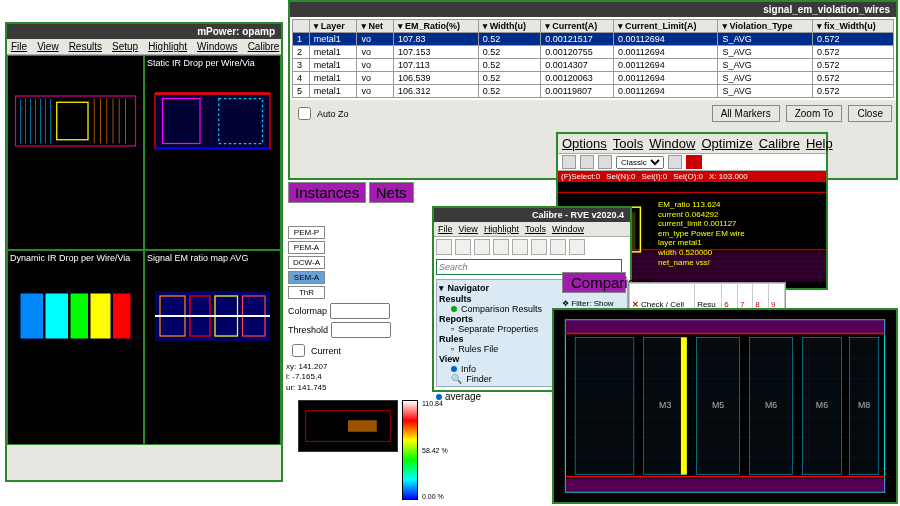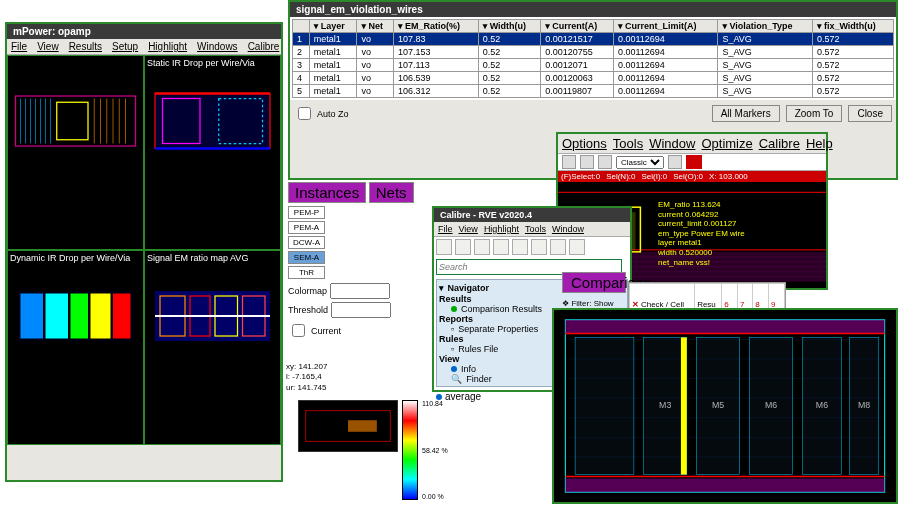--- a/index.html
+++ b/index.html
@@ -7,21 +7,21 @@
     margin: 0;
     width: 900px;
     height: 506px;
     background: #fff;
     font-family: sans-serif;
     font-size: 10px;
     position: relative;
     overflow: hidden;
   }
   .window { position: absolute; border: 2px solid #2a8a2a; background: #e8e6e0; }
-  .titlebar { background: #3a3a3a; color: #fff; padding: 2px 6px; font-weight: bold; text-align: left; }
+  .titlebar { background: #3a3a3a; color: #fff; padding: 2px 6px; font-weight: bold; text-align: right; }
   .menubar { background: #e8e6e0; padding: 2px 4px; display: flex; gap: 10px; border-bottom: 1px solid #aaa; }
   .menubar span { text-decoration: underline; cursor: pointer; }
 
   
   #mpower { left: 5px; top: 22px; width: 278px; height: 460px; }
   #mpower .viewport { display: grid; grid-template-columns: 1fr 1fr; grid-template-rows: 1fr 1fr; height: 390px; background: #000; }
   #mpower .pane { border: 1px solid #2a8a2a; position: relative; overflow: hidden; }
   #mpower .pane-label { position: absolute; top: 2px; left: 2px; color: #fff; font-size: 9px; z-index: 2; }
   .chip-art { position: absolute; inset: 15px 5px 5px 5px; }
 
@@ -45,21 +45,21 @@
   .redbox { width:16px; height:14px; background:#c00; }
   .layout-canvas { position:relative; height: 100px; background:#000; }
   .status-info { background:#c00; color:#fff; padding:1px 3px; display:flex; gap:6px; font-size:8px; }
   .annot { position:absolute; color:#ff0; font-size:8px; line-height:1.2; }
 
   
   #midctl { position:absolute; left: 288px; top: 182px; width: 144px; font-size:9px; }
   #midctl .row { margin-bottom:3px; }
   #midctl input[type=text]{ width:60px; font-size:9px; }
   .tab { display:inline-block; border:1px solid #888; background:#a21caf; padding:1px 6px; font-size:15px; }
-  .sidebtns { display:flex; flex-direction:column; gap:2px; }
+  .sidebtns { display:flex; flex-direction:column; gap:2px;margin-top:20px; }
   .sidebtns .sb { border:1px solid #888; padding:1px 4px; font-size:8px; text-align:center; }
   .sb.active { background:#6aa0d8; }
 
   
   #rve { left: 432px; top: 206px; width: 200px; height: 186px; background:#fff; }
   #rve .titlebar { font-size:9px; }
   #rve .menubar { font-size:9px; gap:6px;}
   .toolrow { display:flex; gap:3px; padding:2px; }
   .toolrow .ti { width:16px; height:16px; border:1px solid #aaa; background:#f0f0ec; }
   .searchbox { width: 95%; margin:2px; font-size:9px; padding:2px; border:1px solid #15803d; color:#888; font-style:italic; }
@@ -203,21 +203,21 @@
             <td>0.00112694</td>
             <td>S_AVG</td>
             <td>0.572</td>
           </tr>
           <tr>
             <td>3</td>
             <td>metal1</td>
             <td>vo</td>
             <td>107.113</td>
             <td>0.52</td>
-            <td>0.0012071</td>
+            <td>0.0014307</td>
             <td>0.00112694</td>
             <td>S_AVG</td>
             <td>0.572</td>
           </tr>
           <tr>
             <td>4</td>
             <td>metal1</td>
             <td>vo</td>
             <td>106.539</td>
             <td>0.52</td>

